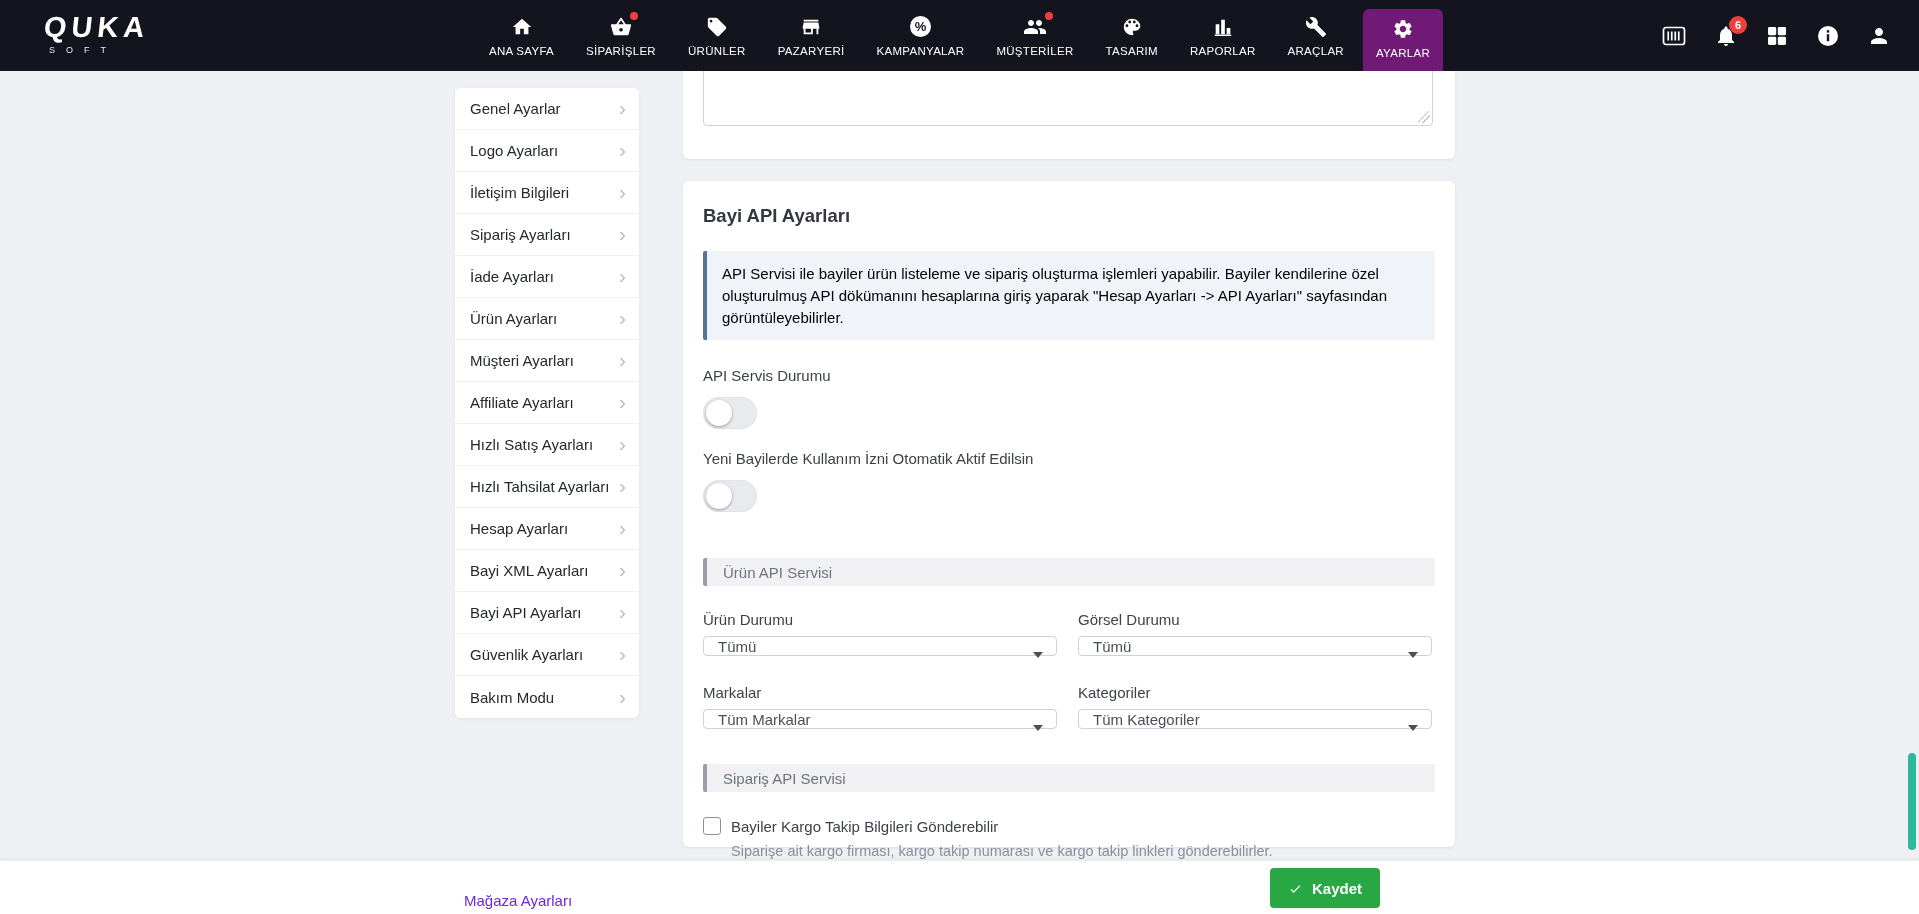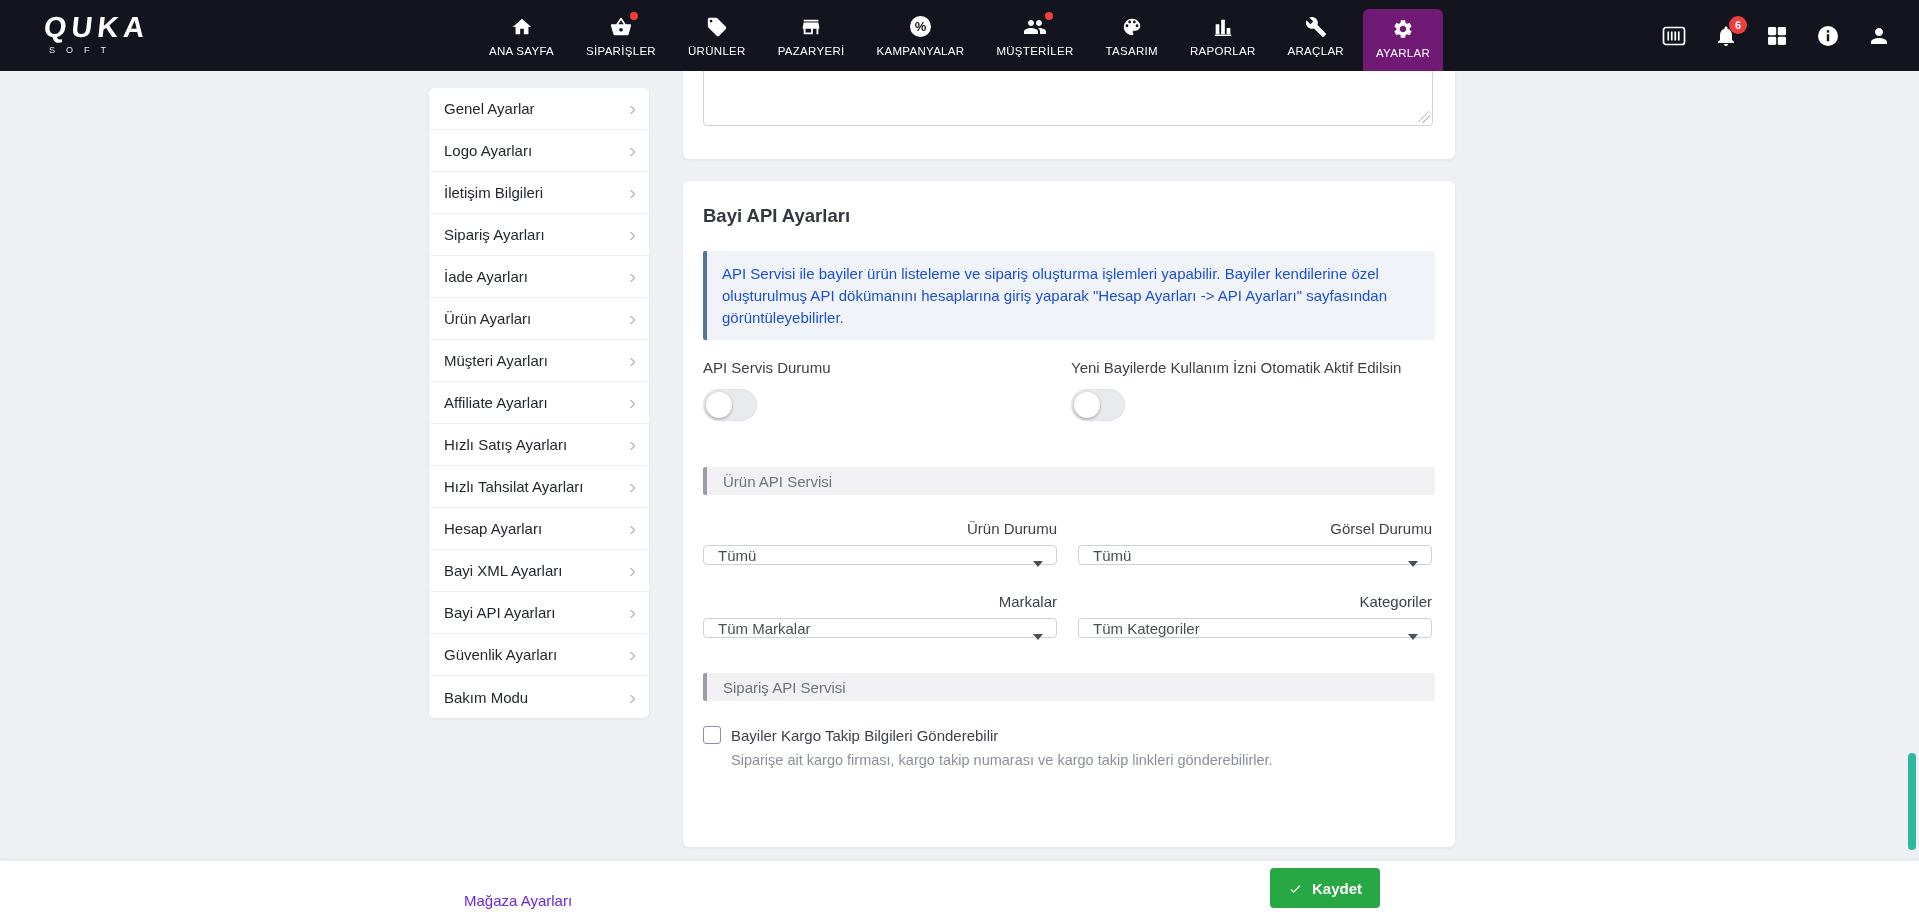--- a/index.html
+++ b/index.html
@@ -48,21 +48,21 @@
   .nav-right { position:absolute; right:28px; top:0; height:71px; display:flex; align-items:center; gap:27px; }
   .nav-right .ricon { position:relative; cursor:pointer; display:flex; align-items:center; }
   .bell-badge {
     position:absolute; top:-8px; right:-9px; min-width:18px; height:18px;
     background:#f03e3e; color:#fff; border-radius:9px; font-size:11px; font-weight:bold;
     display:flex; align-items:center; justify-content:center; padding:0 4px;
   }
 
   
   .sidebar {
-    position:absolute; left:429px; top:88px; width:220px;
+    position:absolute; left:455px; top:88px; width:184px;
     background:#fff; border-radius:6px; overflow:hidden;
     box-shadow:0 1px 3px rgba(30,35,60,.07);
   }
   .sidebar-item {
     height:42px; display:flex; align-items:center; justify-content:space-between;
     padding:0 13px 0 15px; border-bottom:1px solid #f0f1f4;
     font-size:15px; color:#24292e; cursor:pointer; background:#fff;
   }
   .sidebar-item:last-child { border-bottom:none; }
   .chevron { color:#b8bdc5; font-size:21px; line-height:1; margin-top:-2px; }
@@ -86,41 +86,41 @@
 
   
   .card-main {
     position:absolute; left:683px; top:181px; width:772px; height:666px;
     background:#fff; border-radius:6px; box-shadow:0 1px 3px rgba(30,35,60,.07);
     padding:24px 20px 0 20px;
   }
   .card-title { font-size:18.5px; font-weight:bold; color:#32383e; margin-bottom:24px; }
   .alert {
     background:#f0f3f8; border-left:4px solid #56749a; border-radius:2px;
-    padding:12px 15px; font-size:15px; line-height:1.45; color:#1d4ed8;
-  }
-  .toggles-row { display:flex; gap:14px; margin-top:19px; }
+    padding:12px 15px; font-size:15px; line-height:1.45; color:#000000;
+  }
+  .toggles-row { display:flex; gap:21px; margin-top:27px;flex-direction:column; }
   .toggle-col { width:354px; }
   .toggle-label { font-size:15px; color:#3c4248; margin-bottom:13px; white-space:nowrap; }
   .switch {
     width:54px; height:32px; border-radius:16px; background:#e9eaee;
     box-shadow:inset 0 0 0 1px #e3e4e8; position:relative; cursor:pointer;
   }
   .switch .knob {
     position:absolute; left:3px; top:3px; width:26px; height:26px; border-radius:50%;
     background:#fff; box-shadow:0 1px 3px rgba(0,0,0,.35);
   }
   .section-bar {
     background:#f1f1f3; border-left:4px solid #95a0ac; border-radius:2px;
     height:28px; display:flex; align-items:center; padding-left:16px;
     color:#6c757d; font-size:15px;
   }
   .section-bar.s1 { margin-top:46px; }
   .section-bar.s2 { margin-top:35px; }
-  .field-row { display:flex; gap:21px; margin-top:25px;text-align:right; }
+  .field-row { display:flex; gap:21px; margin-top:25px; }
   .field-row.r2 { margin-top:28px; }
   .field { width:354px; }
   .field-label { font-size:15px; color:#3c4248; margin-bottom:8px; }
   .select {
     height:20px; border:1px solid #ccd2d8; border-radius:4px; background:#fff;
     display:flex; align-items:center; padding:0 14px; font-size:15px; color:#495057;
     position:relative; cursor:pointer;
   }
   .select::after {
     content:""; position:absolute; right:13px; top:15px;

